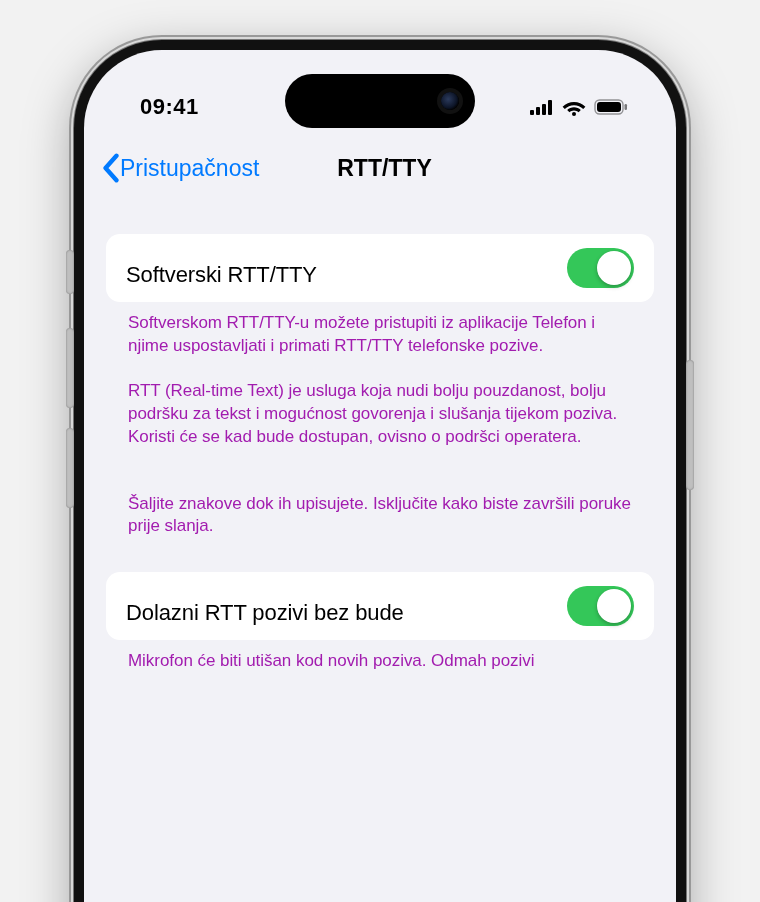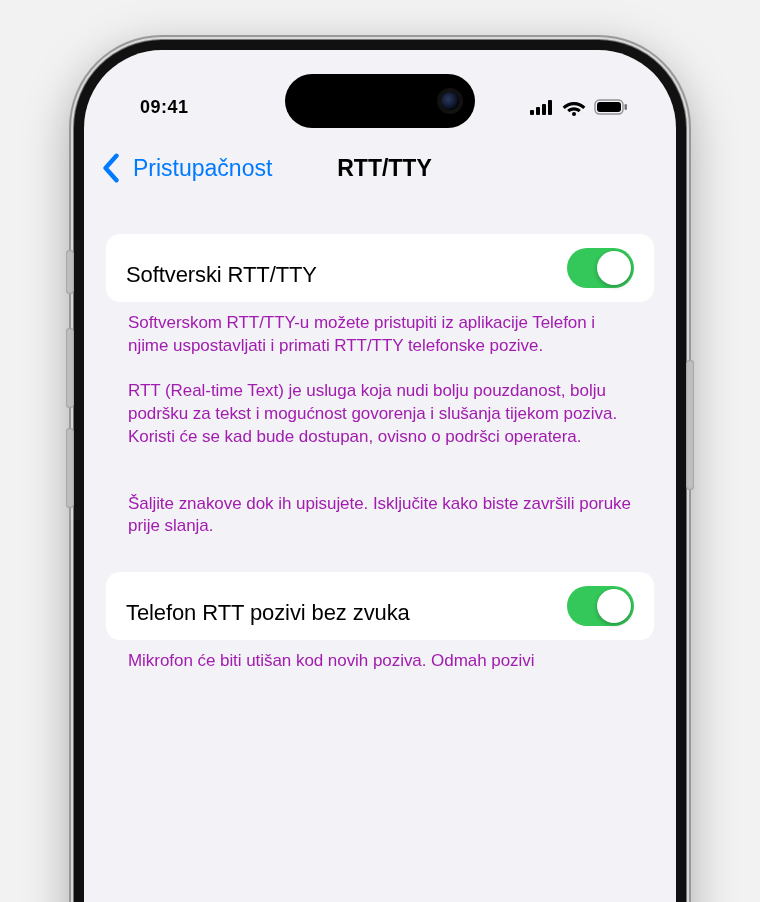--- a/index.html
+++ b/index.html
@@ -66,31 +66,31 @@
       box-shadow: 0 0 0 4px #111;
     }
 
     
     .statusbar {
       position: absolute; top: 0; left: 0; right: 0;
       height: 86px;
       display: flex; justify-content: space-between; align-items: center;
       padding: 28px 48px 0 56px;
     }
-    .sb-time { font-size: 18px; font-weight: 600; letter-spacing: 0.5px; }
+    .sb-time { font-size: 22px; font-weight: 600; letter-spacing: 0.5px; }
     .sb-icons { display: flex; align-items: center; gap: 8px; }
 
     
     .navbar {
       position: absolute; top:86px; left:0; right:0;
       height: 64px;
       display: flex; align-items: center;
       padding: 0 18px;
     }
-    .back-btn { display:flex; align-items:center; gap:13px; color:#007aff; font-size:23px; }
+    .back-btn { display:flex; align-items:center; gap:0; color:#007aff; font-size:23px; }
     .back-btn svg { width:18px; height:30px; }
     .nav-title {
       position:absolute; left:0; right:0; text-align:center;
       font-size:23px; font-weight:600; color:#000;
       pointer-events:none;
       padding-left:9px;
     }
 
     
     .content { position:absolute; top:150px; left:0; right:0; padding:34px 22px 0; }
@@ -182,21 +182,21 @@
 RTT (Real-time Text) je usluga koja nudi bolju pouzdanost, bolju podršku za tekst i mogućnost govorenja i slušanja tijekom poziva. Koristi će se kad bude dostupan, ovisno o podršci operatera.</div>
 
       <div class="gap"></div>
 
       <div class="footer">Šaljite znakove dok ih upisujete. Isključite kako biste završili poruke prije slanja.</div>
 
       <div class="gap"></div>
 
       <div class="group">
         <div class="row">
-          <span class="label">Telefon RTT pozivi bez zvuka</span>
+          <span class="label">Dolazni RTT pozivi bez bude</span>
           <div class="tog">
               <div class="knob"></div>
             </div>
         </div>
       </div>
       <div class="footer">Mikrofon će biti utišan kod novih poziva. Odmah pozivi</div>
 
     </div>
   </div>
 </div>

